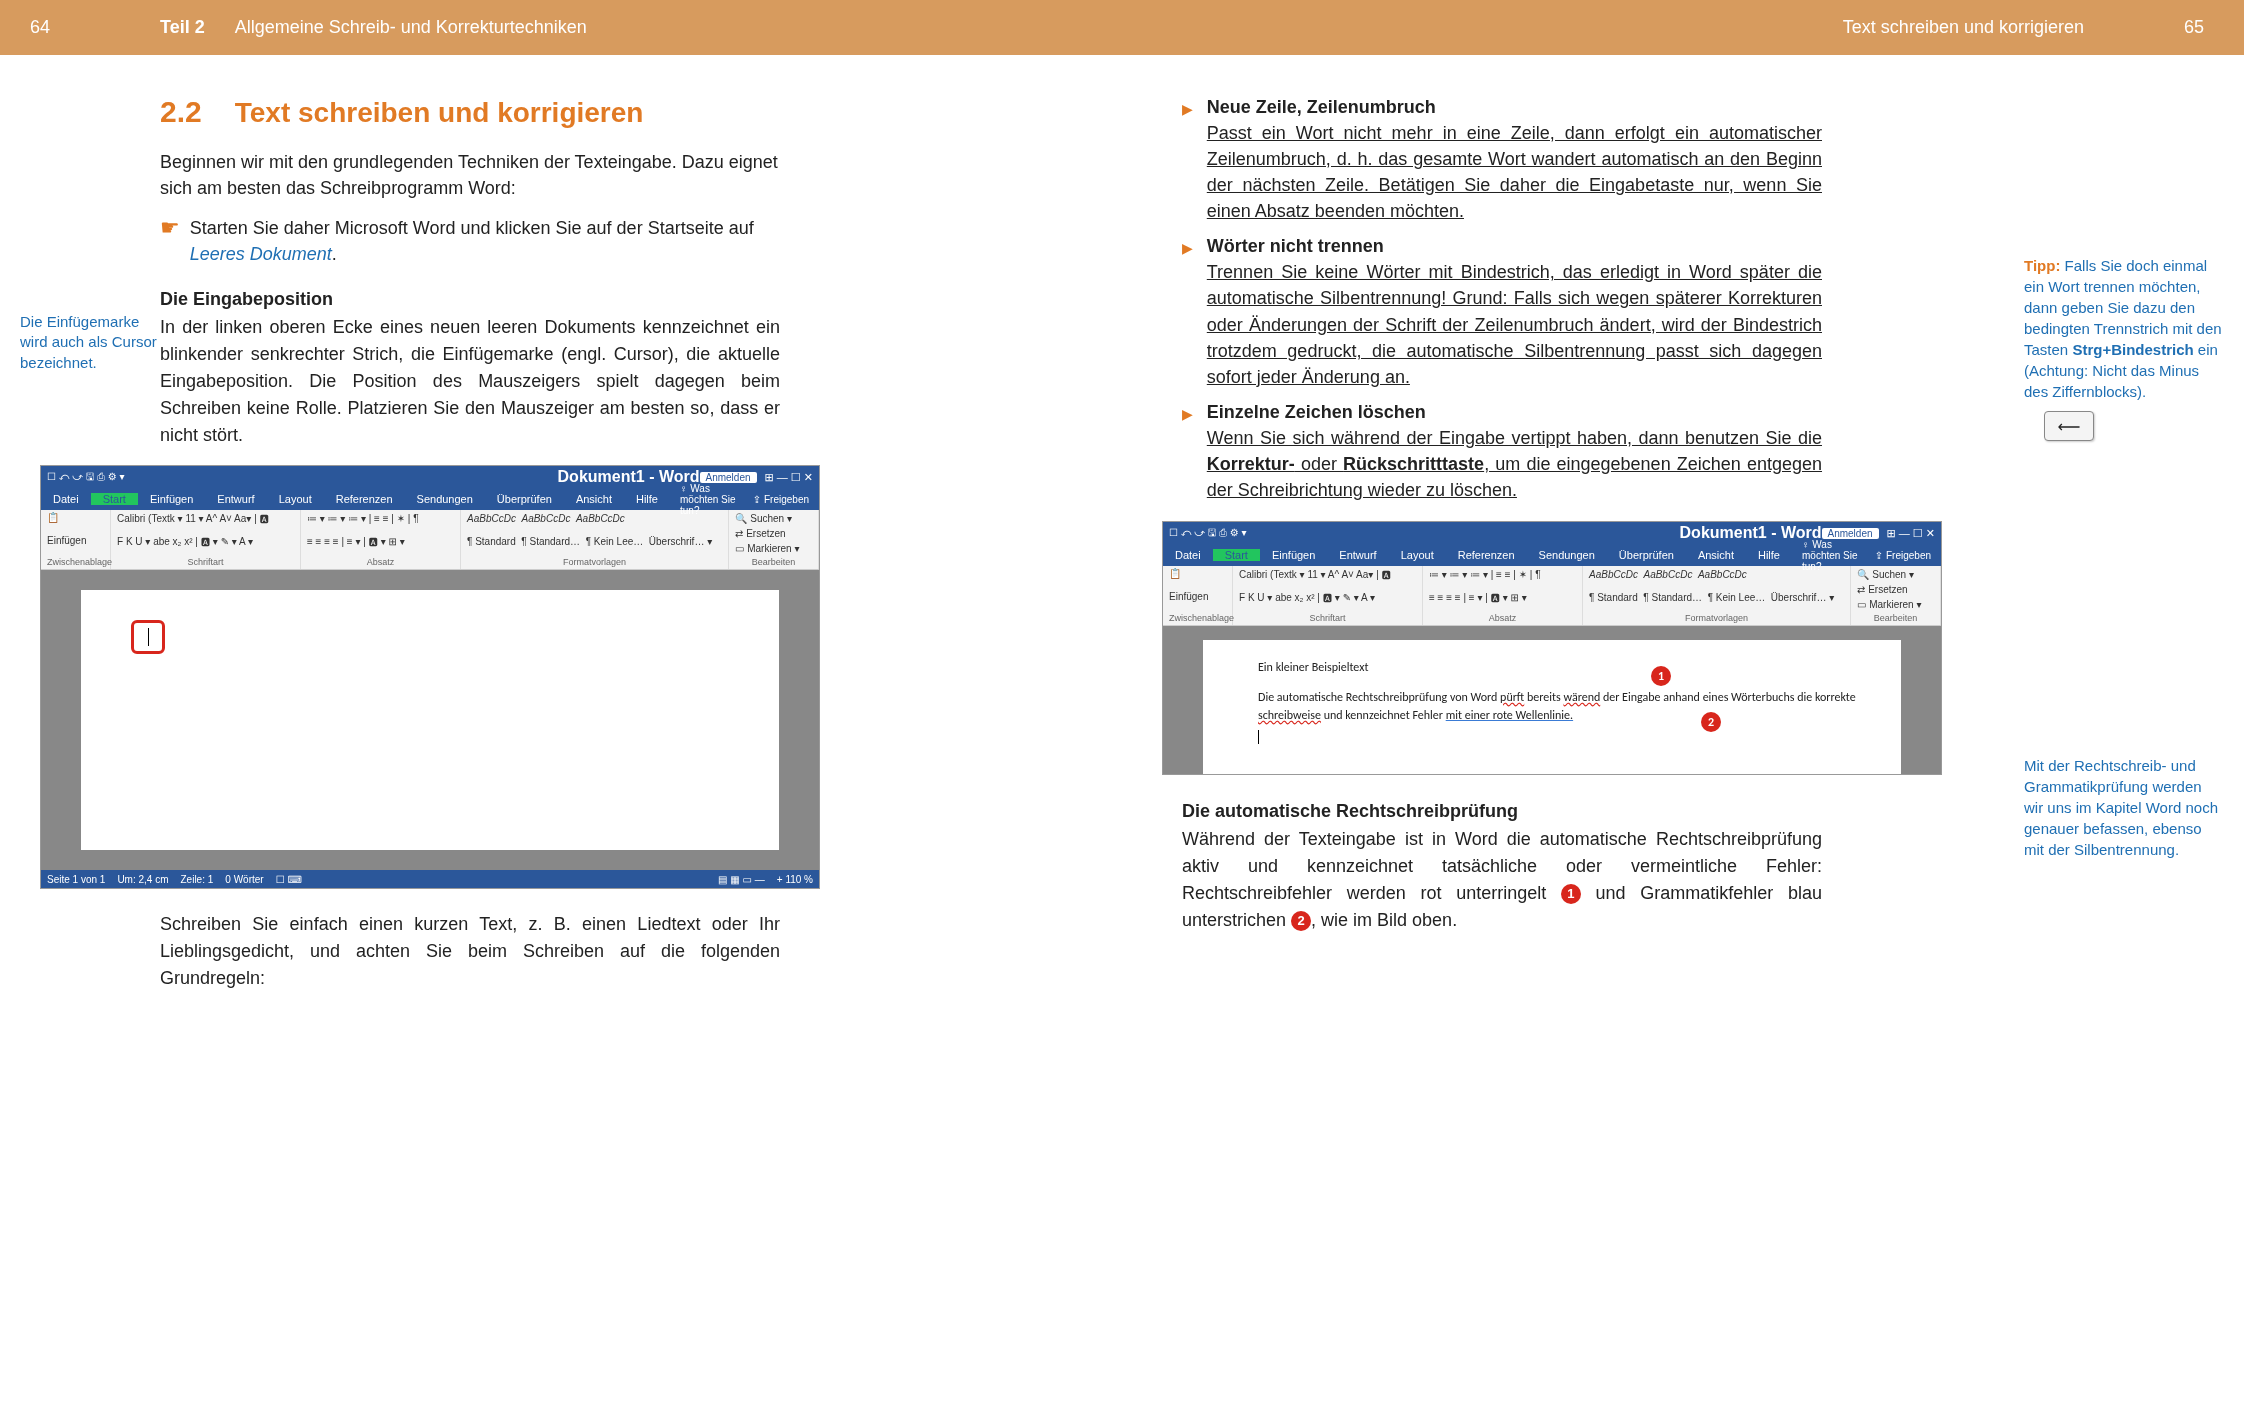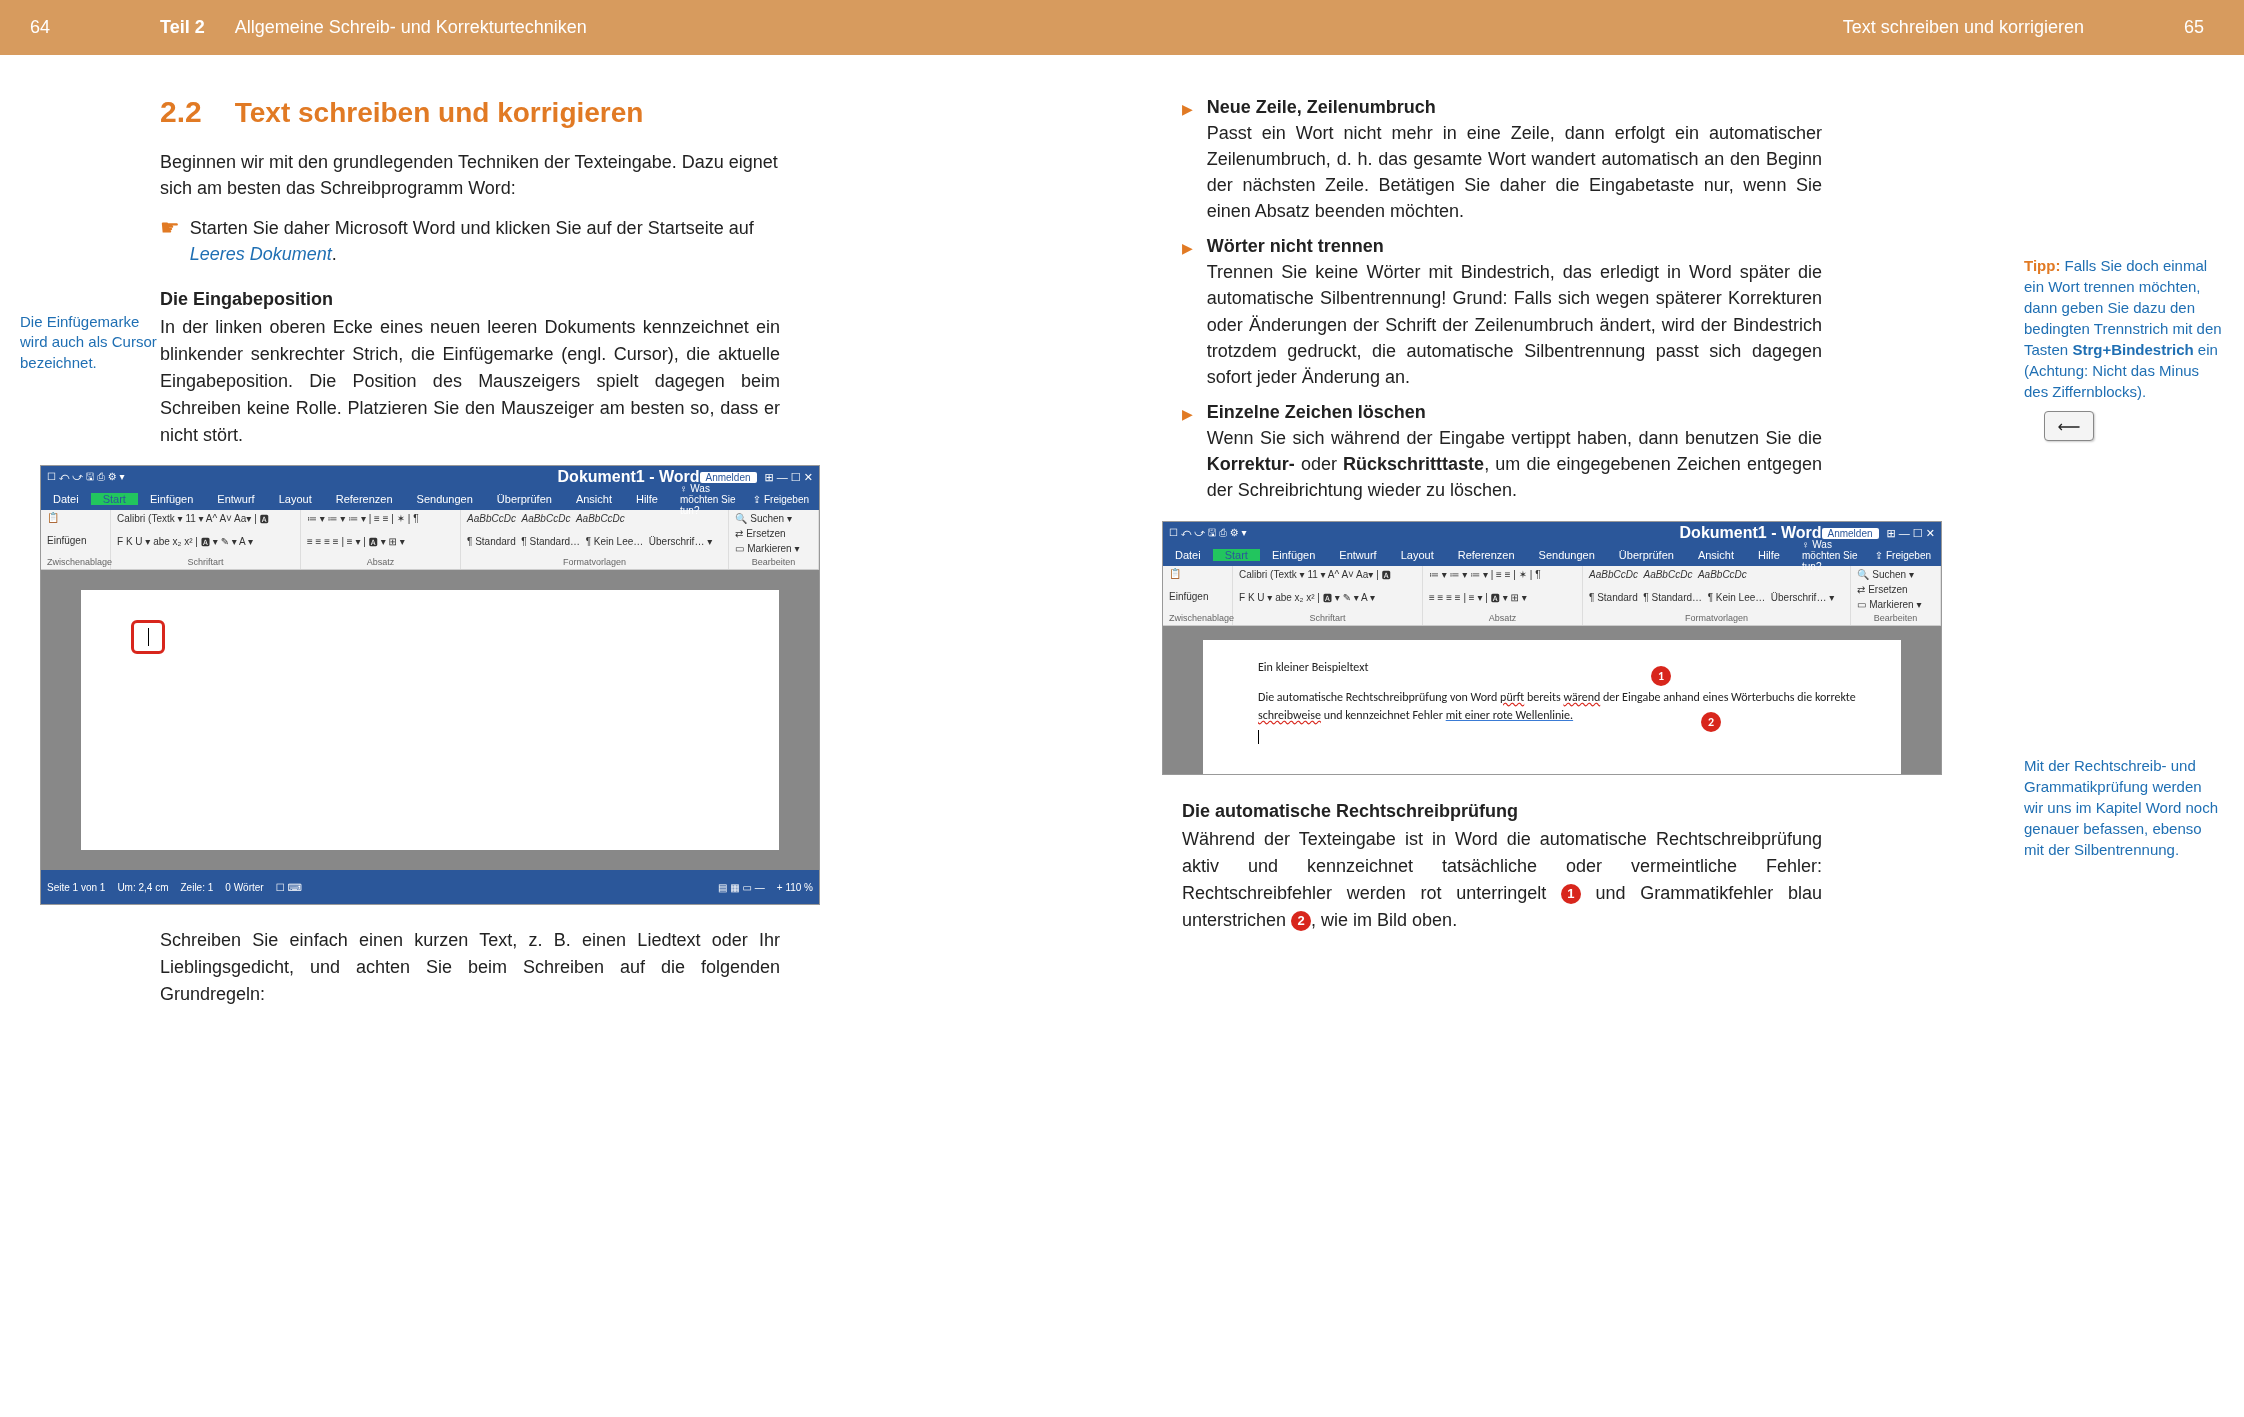--- a/index.html
+++ b/index.html
@@ -24,21 +24,21 @@
   .body-p { line-height: 1.5; text-align: justify; }
   .margin-note-left { position: absolute; left: 20px; width: 140px; font-size: 15px; color: #1f6fb3; line-height: 1.35; }
   .margin-note-right { position: absolute; right: 20px; width: 200px; font-size: 15px; color: #1f6fb3; line-height: 1.4; }
   .tip-label { color: #e17a24; font-weight: 600; }
   .shortcut { font-weight: 700; color: #1f6fb3; }
   .backspace-key { position: absolute; right: 150px; width: 50px; height: 30px; border: 1px solid #888; border-radius: 4px; background: #f4f4f4; display: flex; align-items: center; justify-content: center; font-size: 16px; box-shadow: 1px 1px 2px rgba(0,0,0,.2); }
   .tri-bullet { display: flex; margin-top: 12px; }
   .tri-icon { color: #e17a24; margin-right: 14px; font-size: 14px; margin-top: 4px; }
   .tri-content { flex: 1; }
   .tri-head { font-weight: 700; margin-bottom: 2px; }
-  .tri-body { line-height: 1.45; text-align: justify; }
+  .tri-body { line-height: 1.45; text-align: justify; text-decoration: underline; }
   .bold-inline { font-weight: 700; }
   .callout-num { display: inline-block; width: 20px; height: 20px; border-radius: 50%; background: #d8261c; color: #fff; font-weight: 700; font-size: 13px; text-align: center; line-height: 20px; vertical-align: middle; }
   
   .word-window { border: 1px solid #999; margin-top: 16px; background: #fff; font-size: 11px; font-family: "Segoe UI", Arial, sans-serif; color: #333; }
   .ww-titlebar { background: #2b579a; color: #fff; height: 22px; display: flex; align-items: center; padding: 0 6px; }
   .ww-qat { display: flex; gap: 6px; font-size: 10px; }
   .ww-title-center { flex: 1; text-align: right; font-size: 16px; font-weight: bold; }
   .ww-signin { background: #fff; color: #2b579a; font-size: 10px; padding: 0 6px; border-radius: 2px; margin-right: 8px; }
   .ww-winbtns { display: flex; gap: 10px; font-size: 11px; }
   .ww-tabs { background: #2b579a; color: #fff; height: 22px; display: flex; align-items: center; font-size: 11px; }
@@ -48,21 +48,21 @@
   .ww-share { padding: 0 10px; font-size: 10px; }
   .ww-ribbon { background: #f3f3f3; border-bottom: 1px solid #ccc; height: 60px; display: flex; }
   .rib-group { border-right: 1px solid #ddd; padding: 2px 6px; display: flex; flex-direction: column; justify-content: space-between; }
   .rib-label { font-size: 9px; text-align: center; color: #666; }
   .rib-top { font-size: 10px; white-space: nowrap; }
   .rib-icons { font-size: 10px; line-height: 1.4; white-space: nowrap; }
   .ww-doc { background: #888; padding: 20px 40px; }
   .ww-page { background: #fff; min-height: 260px; padding: 30px 50px; position: relative; font-family: Calibri, Arial, sans-serif; font-size: 12px; color: #222; }
   .cursor-box { position: absolute; top: 30px; left: 50px; width: 34px; height: 34px; border: 3px solid #d8261c; border-radius: 6px; display: flex; align-items: center; justify-content: center; }
   .cursor-line { width: 1px; height: 18px; background: #000; }
-  .ww-status { background: #2b579a; color: #fff; height: 34px; display: flex; align-items: center; font-size: 10px; padding: 0 6px; gap: 12px; }
+  .ww-status { background: #2b579a; color: #fff; height: 18px; display: flex; align-items: center; font-size: 10px; padding: 0 6px; gap: 12px; }
   .ww-status .spacer { flex: 1; }
   .sample-para { margin-top: 14px; line-height: 1.5; }
   .red-u { text-decoration: underline wavy #d8261c; }
   .blue-u { text-decoration: underline #3a7bd5; }
   .call-badge { position: absolute; width: 20px; height: 20px; border-radius: 50%; background: #d8261c; color: #fff; font-size: 12px; font-weight: 700; display: flex; align-items: center; justify-content: center; }
   .word-window.small .ww-doc { padding: 14px 40px 0 40px; }
   .word-window.small .ww-page { min-height: 130px; padding: 20px 40px 30px 55px; }
   .below-p { margin-top: 22px; line-height: 1.5; text-align: justify; }
 </style>
 </head>

